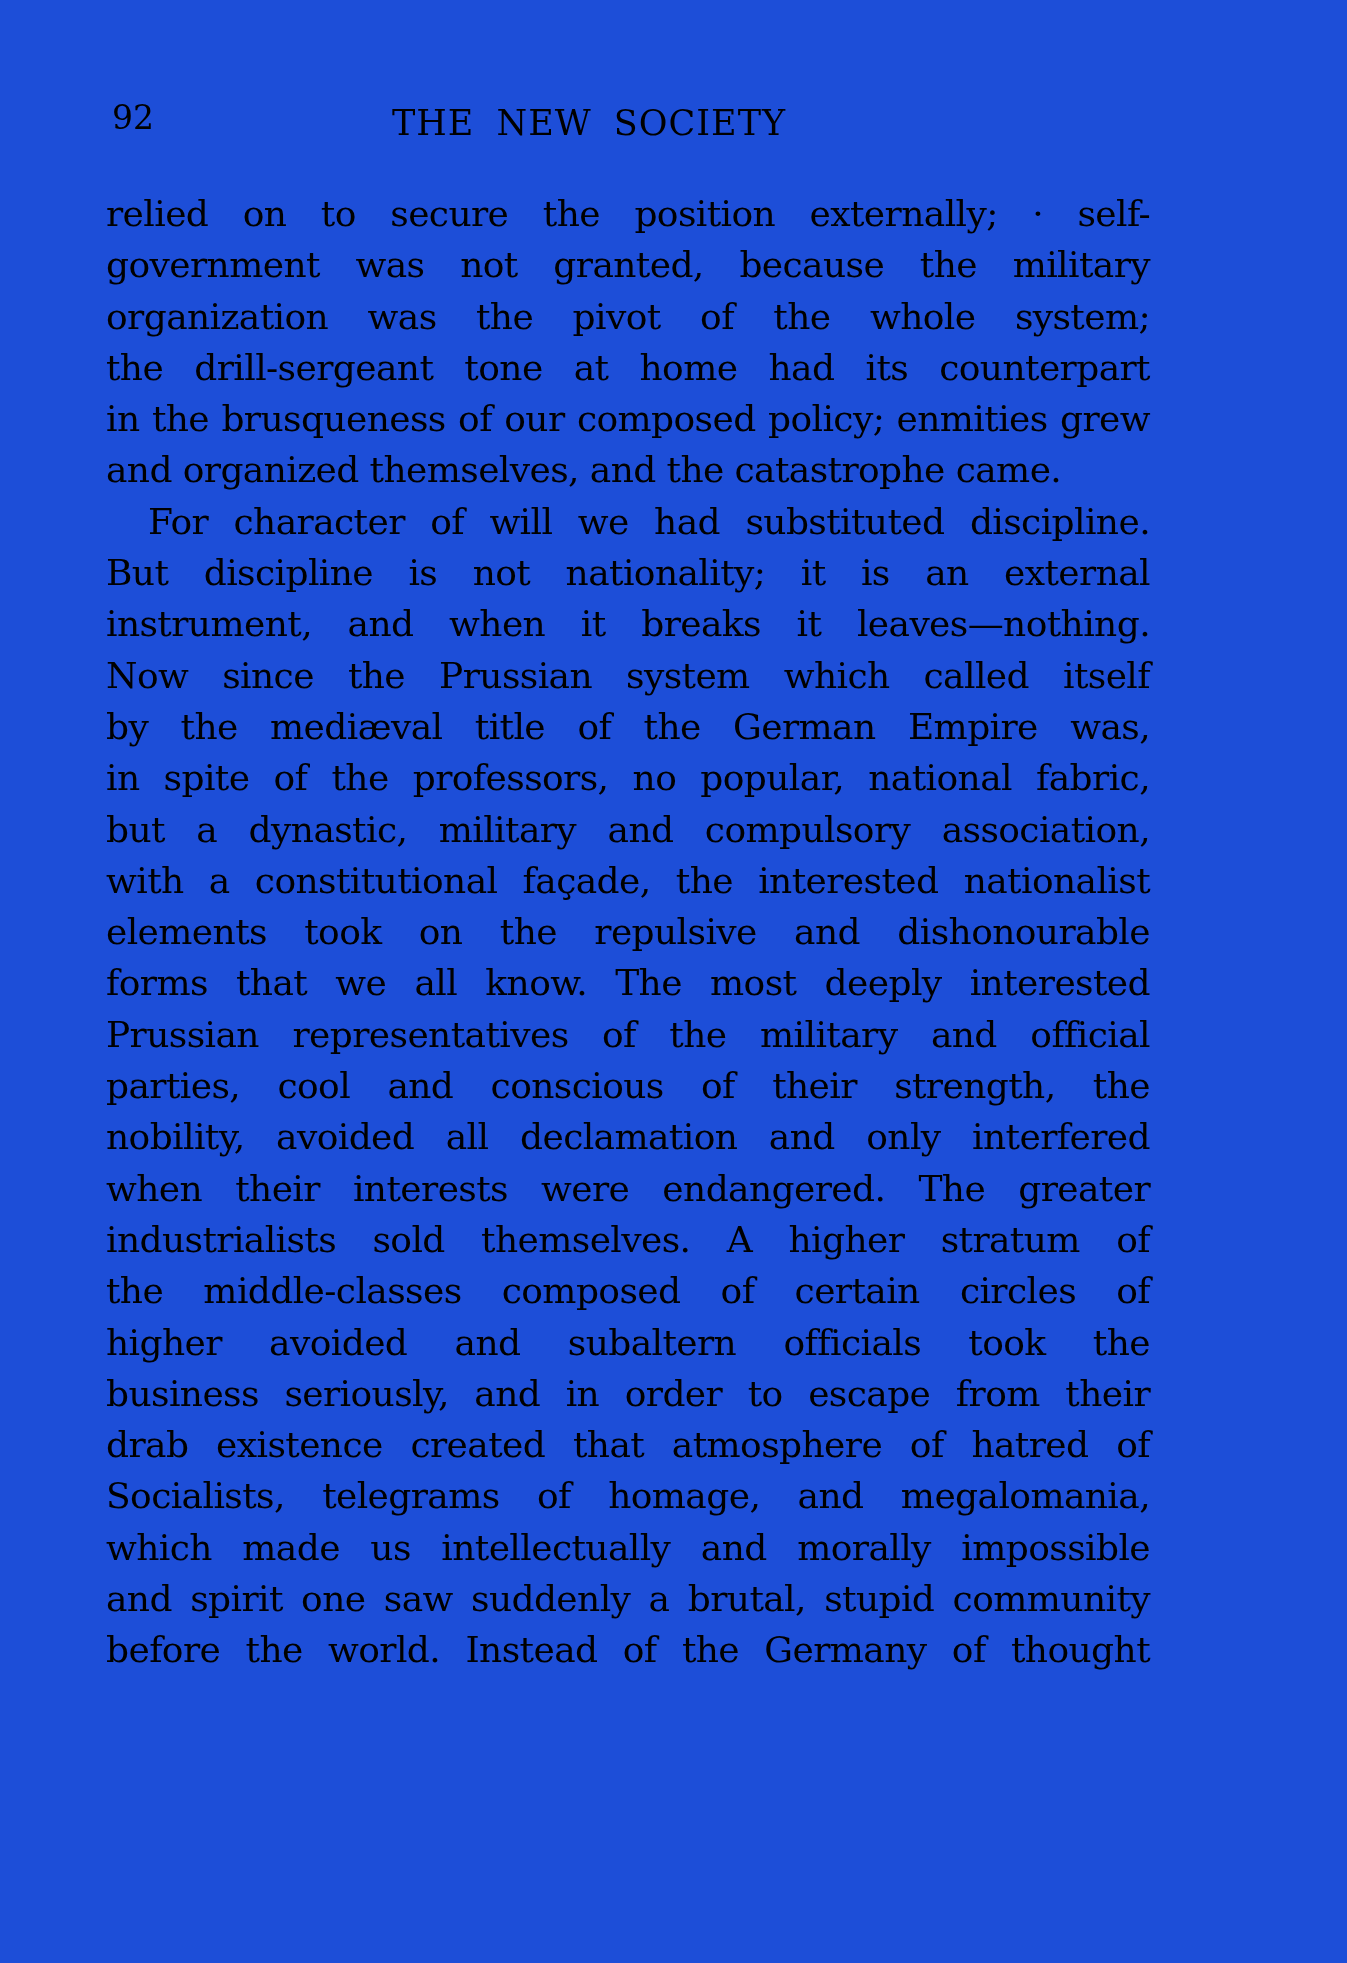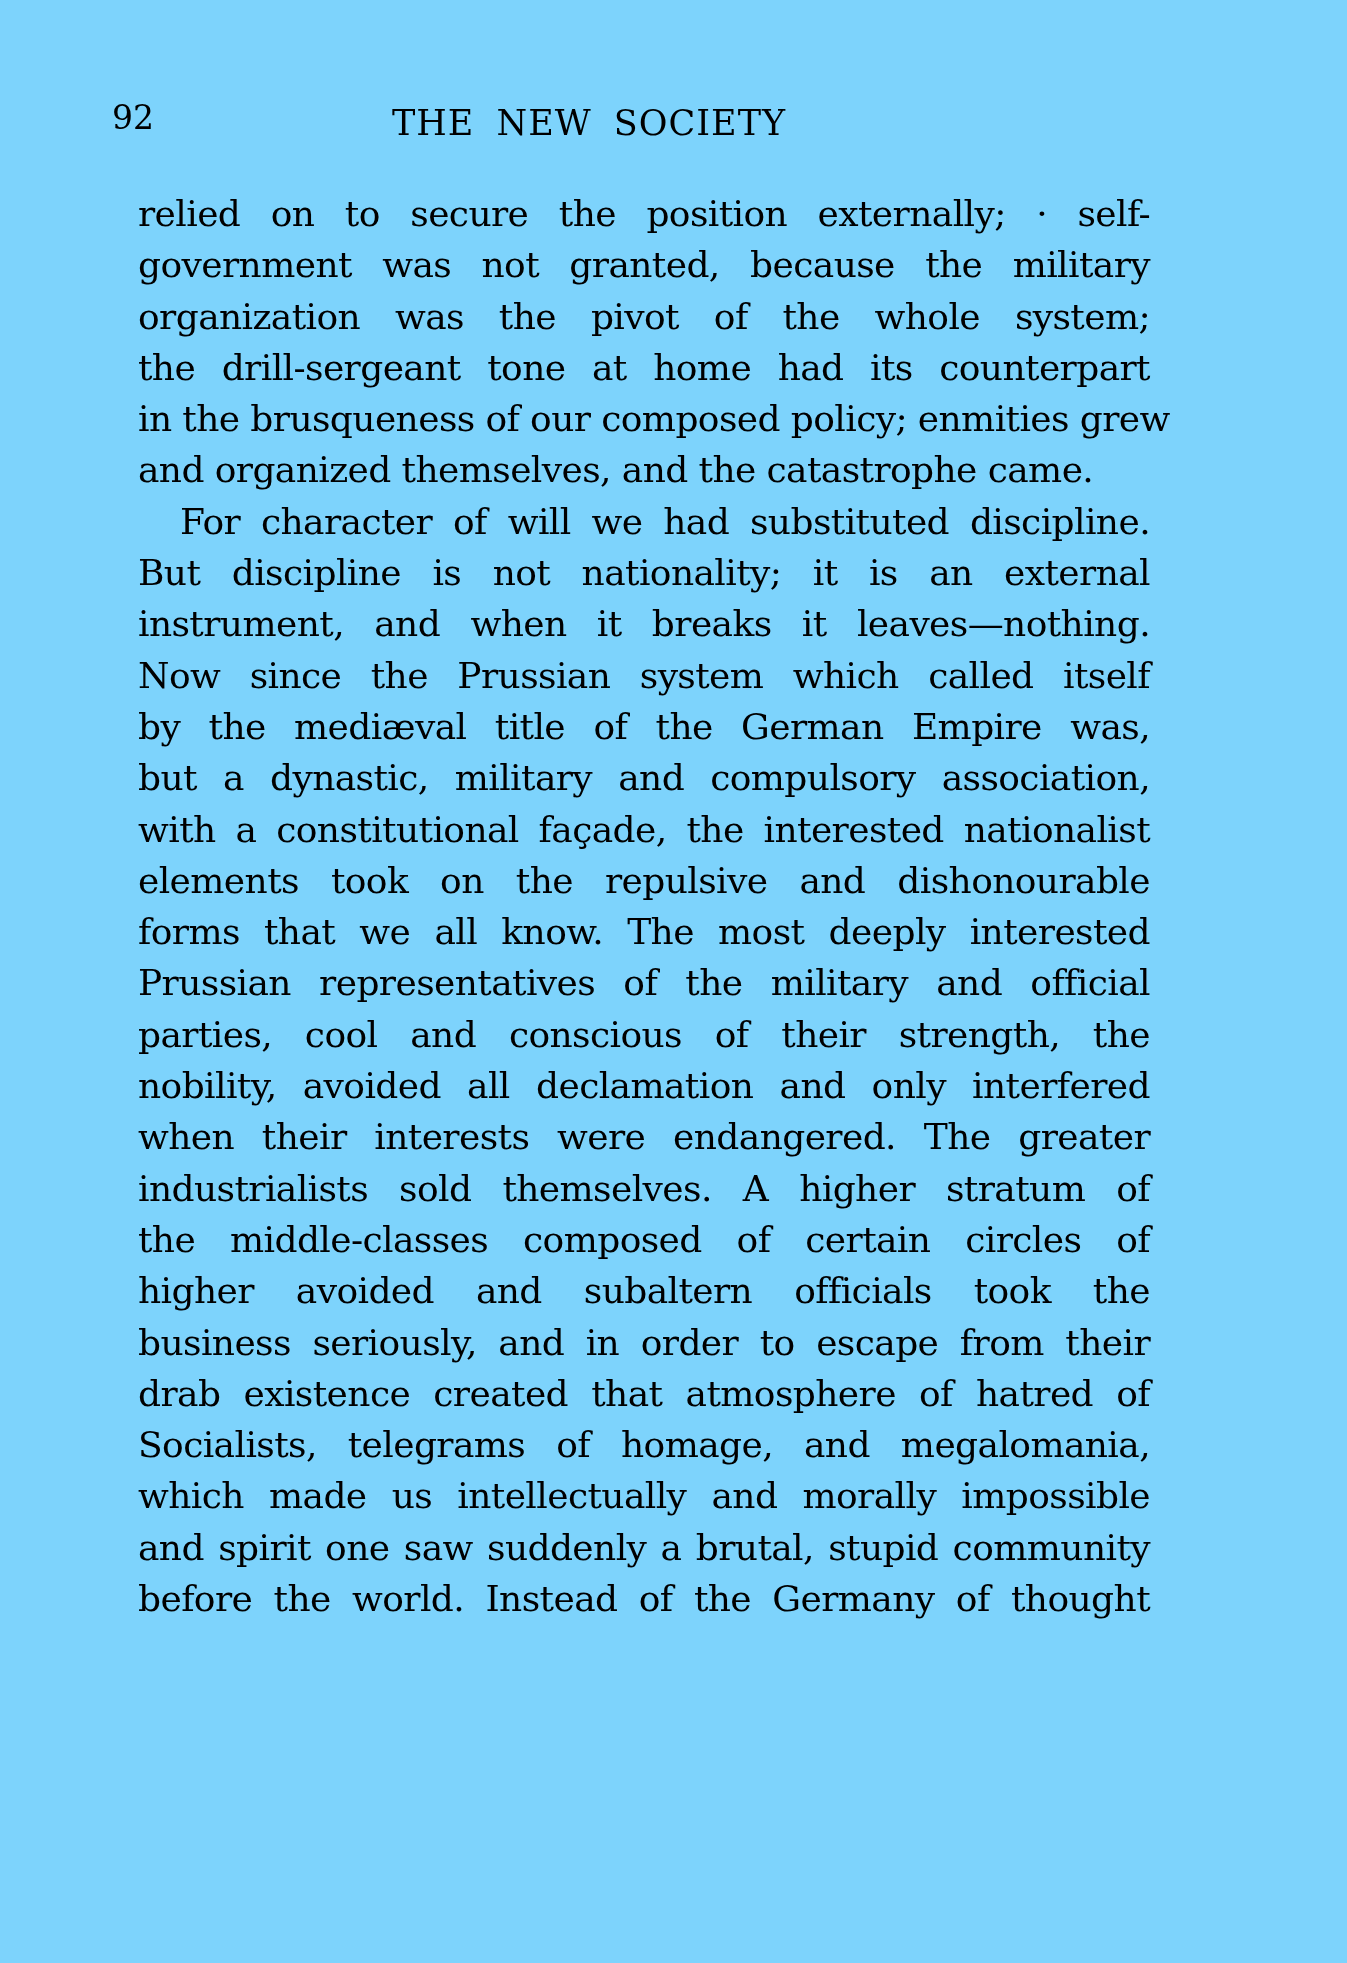--- a/index.html
+++ b/index.html
@@ -13,21 +13,21 @@
     position: relative;
     overflow: hidden;
     color: #000000;
     font-family: "DejaVu Serif", "Liberation Serif", serif;
   }
   .page {
     position: absolute;
     left: 0; top: 0;
     width: 1347px;
     height: 1963px;
-    background: #7dd3fc;
+    background: #1d4ed8;
   }
   .running-head {
     position: absolute;
     left: 106px;
     top: 96px;
     width: 1044px;
     height: 44px;
   }
   .page-number {
     position: absolute;
@@ -55,21 +55,20 @@
   }
   .line {
     display: block;
     height: 51.3px;
     line-height: 51.3px;
     font-size: 36px;
     white-space: nowrap;
     text-align: justify;
     text-align-last: justify;
     letter-spacing: -0.6px;
-    margin-left: 32px;
   }
   .line.indent {
     padding-left: 42px;
   }
   .line.para-end {
     text-align-last: left;
   }
 </style>
 </head>
 <body>
@@ -84,20 +83,21 @@
       <span class="line" style="display: block;">government was not granted, because the military</span>
       <span class="line" style="display: block;">organization was the pivot of the whole system;</span>
       <span class="line" style="display: block;">the drill-sergeant tone at home had its counterpart</span>
       <span class="line" style="display: block;">in the brusqueness of our composed policy; enmities grew</span>
       <span class="line para-end" style="display: block;">and organized themselves, and the catastrophe came.</span>
       <span class="line indent" style="display: block;">For character of will we had substituted discipline.</span>
       <span class="line" style="display: block;">But discipline is not nationality; it is an external</span>
       <span class="line" style="display: block;">instrument, and when it breaks it leaves—nothing.</span>
       <span class="line" style="display: block;">Now since the Prussian system which called itself</span>
       <span class="line" style="display: block;">by the mediæval title of the German Empire was,</span>
+      <span class="line" style="display: block;">in spite of the professors, no popular, national fabric,</span>
       <span class="line" style="display: block;">but a dynastic, military and compulsory association,</span>
       <span class="line" style="display: block;">with a constitutional façade, the interested nationalist</span>
       <span class="line" style="display: block;">elements took on the repulsive and dishonourable</span>
       <span class="line" style="display: block;">forms that we all know. The most deeply interested</span>
       <span class="line" style="display: block;">Prussian representatives of the military and official</span>
       <span class="line" style="display: block;">parties, cool and conscious of their strength, the</span>
       <span class="line" style="display: block;">nobility, avoided all declamation and only interfered</span>
       <span class="line" style="display: block;">when their interests were endangered. The greater</span>
       <span class="line" style="display: block;">industrialists sold themselves. A higher stratum of</span>
       <span class="line" style="display: block;">the middle-classes composed of certain circles of</span>

